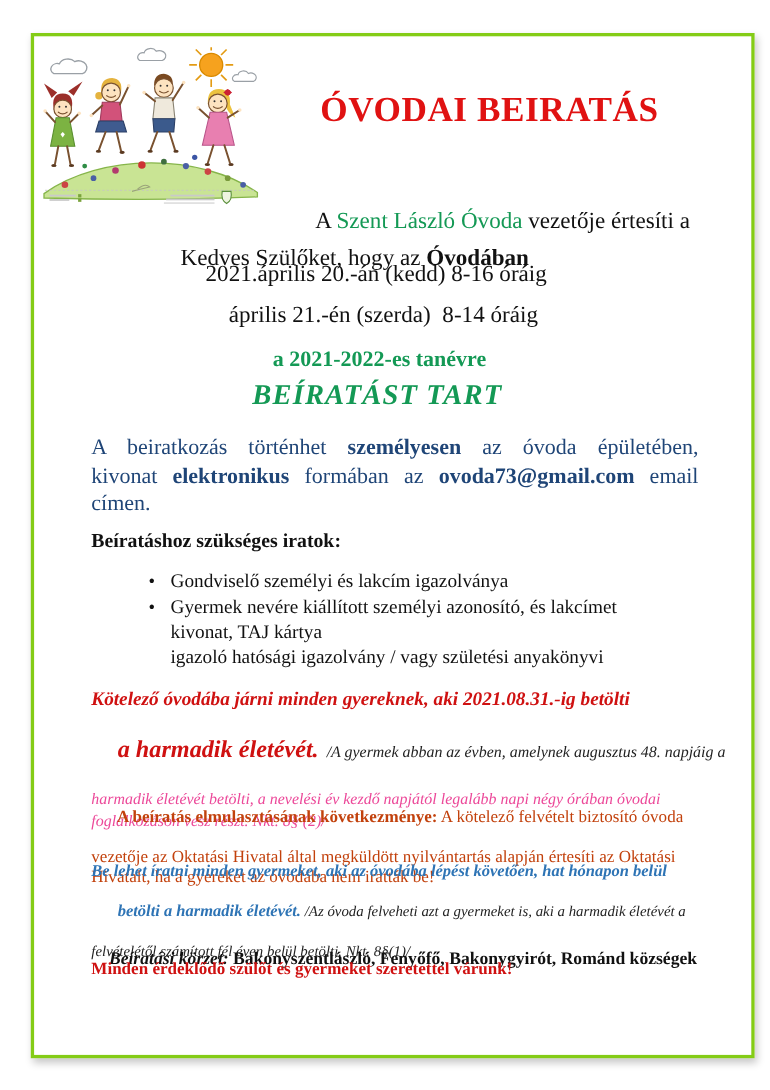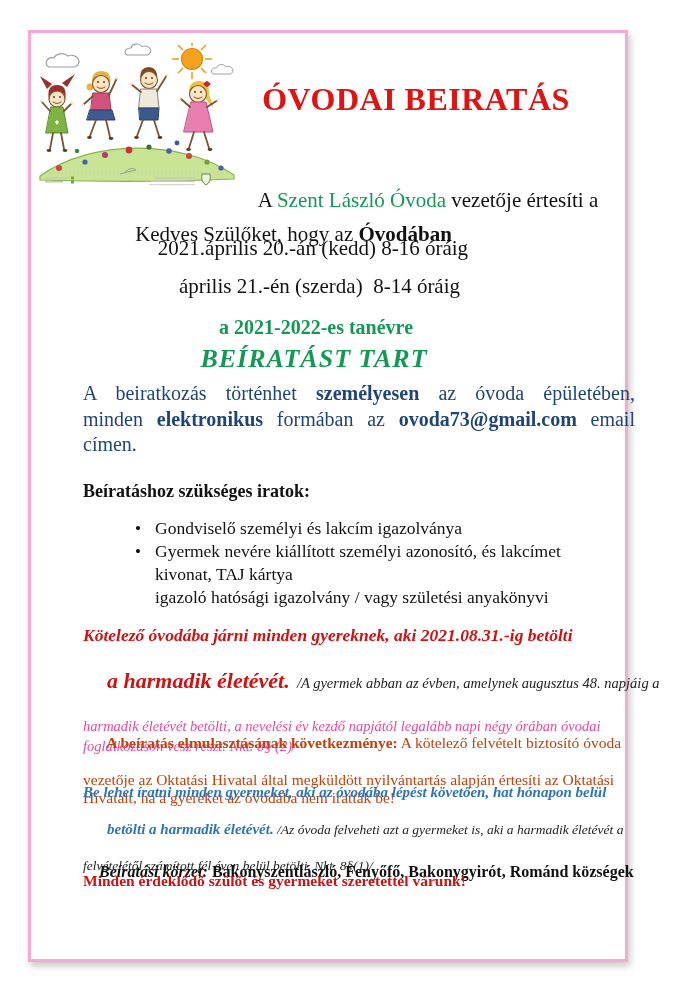--- a/index.html
+++ b/index.html
@@ -2,22 +2,22 @@
 <html><head>
 <meta charset="utf-8">
 <style>
   html,body{margin:0;padding:0;background:#ffffff;}
   body{
     width:700px;height:991px;position:relative;
     font-family:"Liberation Serif","DejaVu Serif",serif;
     color:#111;
   }
   .page{
-    position:absolute;left:28px;top:30px;width:600px;height:932px;
-    box-sizing:border-box;border:3px solid #f9a8d4;background:#fff;
+    position:absolute;left:28px;top:30px;width:658px;height:932px;
+    box-sizing:border-box;border:3px solid #84cc16;background:#fff;
     box-shadow:2px 4px 7px rgba(0,0,0,0.22);
   }
   .abs{position:absolute;}
   .center-line{position:absolute;text-align:center;white-space:pre;}
   .illustration{position:absolute;left:6px;top:10px;width:200px;height:148px;}
   .title{font-weight:bold;color:#e01212;font-size:32px;letter-spacing:.5px;}
   .intro{font-size:21px;}
   .bold{font-weight:bold;}
   .green{color:#149955;}
   .tanevre{font-size:20px;font-weight:bold;color:#149955;}
@@ -184,26 +184,26 @@
   <div class="center-line intro" style="top:164px;left:0;right:90px;">
     <span>Kedves Szülőket, hogy az </span><span class="bold">Óvodában</span>
   </div>
 
   <div class="center-line intro" style="top:203px;left:0;right:30px;">2021.április 20.-án (kedd) 8-16 óráig</div>
   <div class="center-line intro" style="top:241px;left:0;right:17px;">április 21.-én (szerda)  8-14 óráig</div>
 
   <div class="center-line tanevre" style="top:283px;left:0;right:24px;">a 2021-2022-es tanévre</div>
   <div class="center-line tart" style="top:311px;left:0;right:28px;">BEÍRATÁST TART</div>
 
-  <div class="abs blue1" style="top:348px;">
+  <div class="abs blue1" style="top:362px;">
     <div class="jline">
       <span>A beiratkozás történhet </span><span class="bold">személyesen</span><span> az óvoda épületében,</span>
     </div>
     <div class="jline">
-      <span>minden </span><span class="bold">elektronikus</span><span> formában az </span><span class="bold">ovoda73@gmail.com</span><span> email</span>
+      <span>kivonat </span><span class="bold">elektronikus</span><span> formában az </span><span class="bold">ovoda73@gmail.com</span><span> email</span>
     </div>
     <div class="jline jline-last">címen.</div>
   </div>
 
   <div class="abs iratok" style="top:448px;">Beíratáshoz szükséges iratok:</div>
 
   <div class="abs bullets" style="top:484px;">
     <div class="bullet-row">
       <span class="bullet-dot">•</span>
       <div class="bullet-text">Gondviselő személyi és lakcím igazolványa</div>

